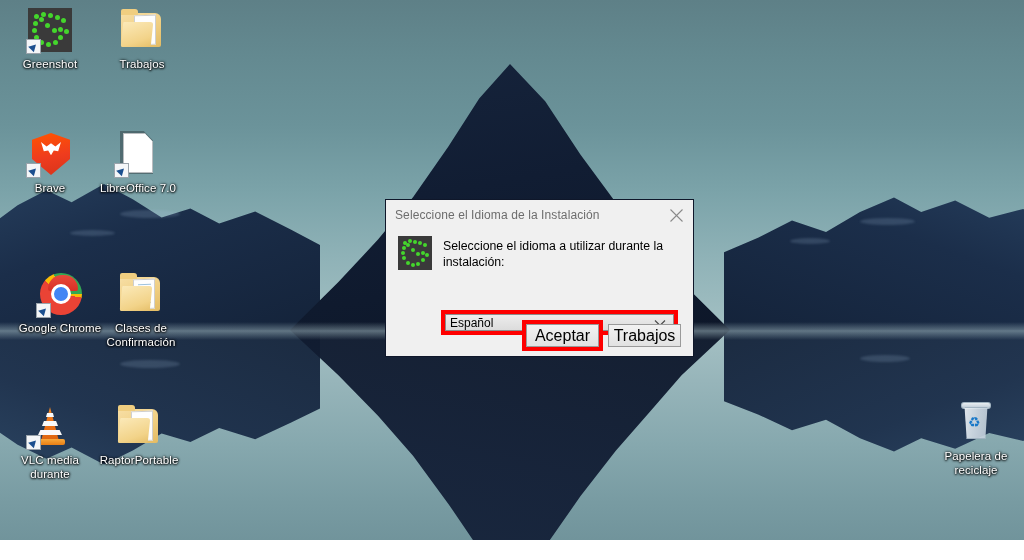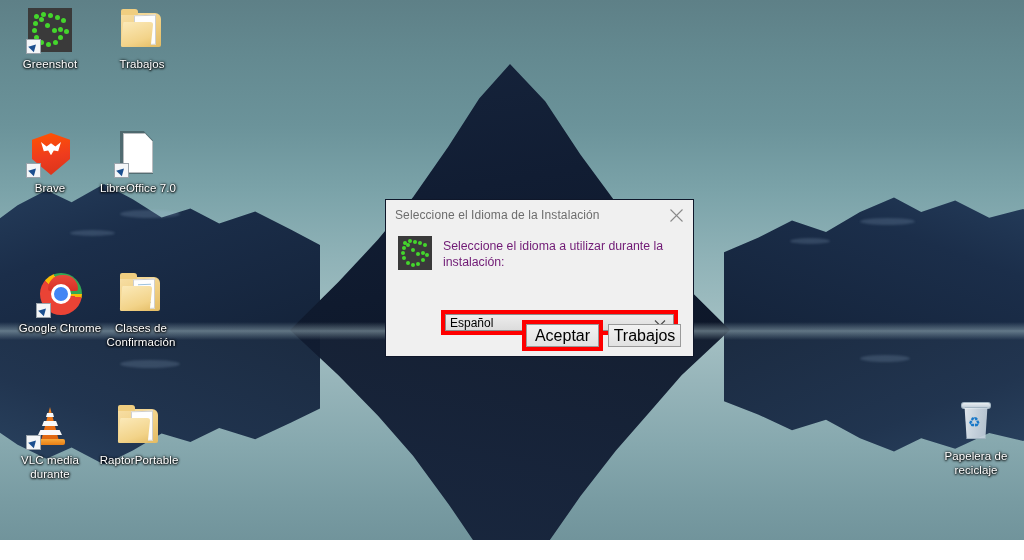--- a/index.html
+++ b/index.html
@@ -290,21 +290,21 @@
     background: #3a3a3a;
     position: relative;
     overflow: hidden;
     flex: none;
     margin-right: 11px;
   }
   .dlg-icon .gs-dot { width: 4px; height: 4px; }
   .dlg-msg {
     font-size: 12.3px;
     line-height: 16px;
-    color: #701a75;
+    color: #000000;
     padding-top: 2px;
   }
 
   .combo-wrap {
     position: absolute;
     left: 55px; top: 80px;
     width: 237px; height: 25px;
     border: 4px solid #fe0000;
   }
   .combo {

